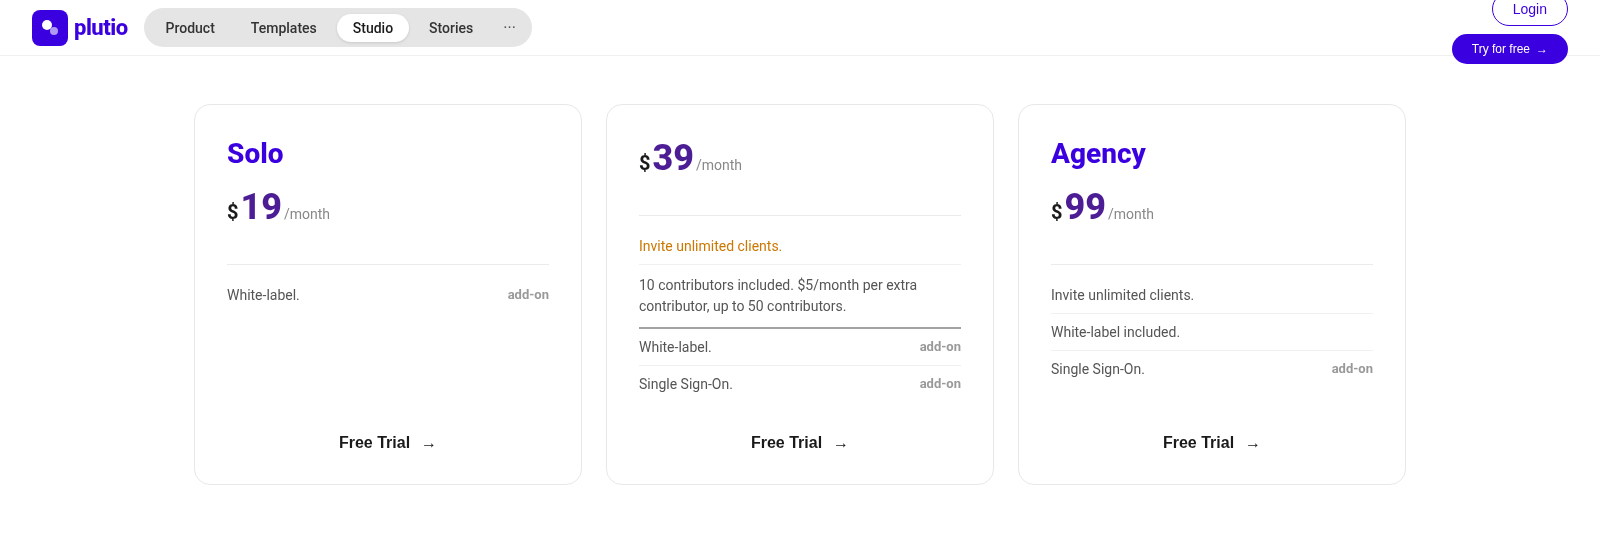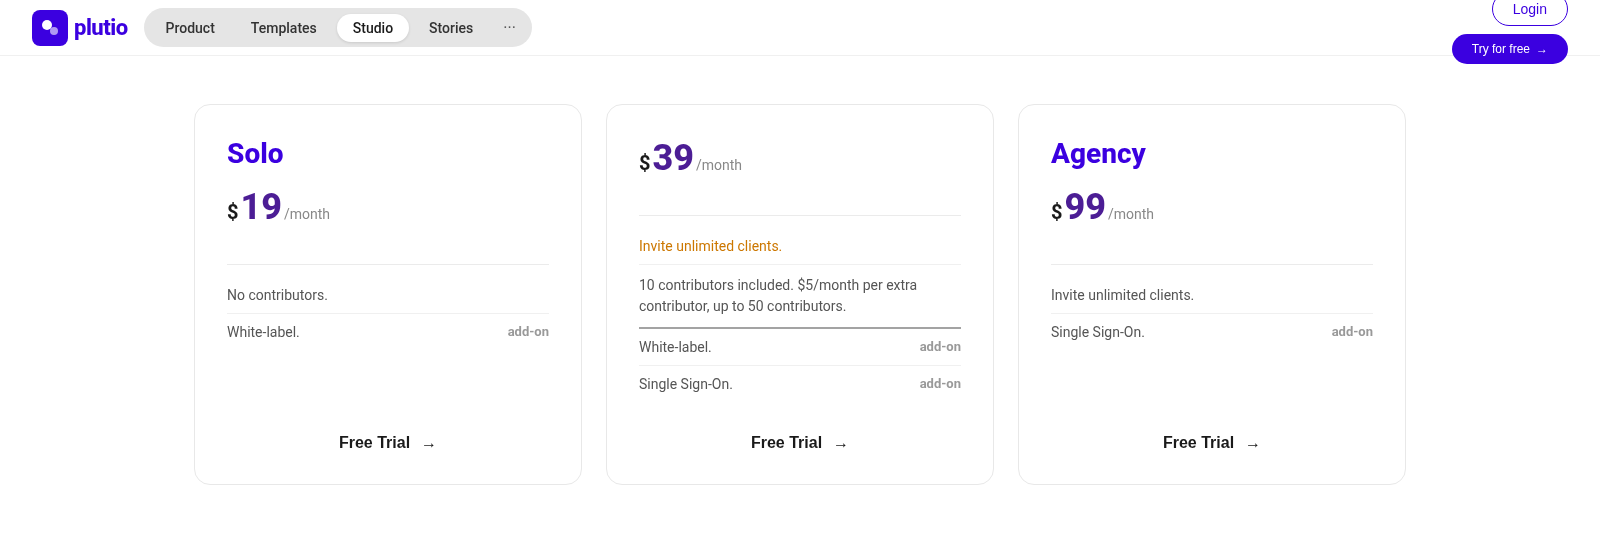--- a/index.html
+++ b/index.html
@@ -265,23 +265,20 @@
       <span class="plan-name">Solo</span>
     </div>
     <div class="price-row">
       <span class="price-dollar">$</span>
       <span class="price-amount">19</span>
       <span class="price-period">/month</span>
     </div>
     <div class="divider"></div>
     <div class="features-section">
       <div class="feature-row">
-        <span class="feature-text">No contributors.</span>
-      </div>
-      <div class="feature-row">
         <span class="feature-text">White-label.</span>
         <span class="feature-tag">add-on</span>
       </div>
     </div>
     <div class="card-footer">
       <button class="btn-free-trial">
         <span>Free Trial</span>
         <span>→</span>
       </button>
     </div>
@@ -324,20 +321,24 @@
       <span class="price-dollar">$</span>
       <span class="price-amount">99</span>
       <span class="price-period">/month</span>
     </div>
     <div class="divider"></div>
     <div class="features-section">
       <div class="feature-row">
         <span class="feature-text">Invite unlimited clients.</span>
       </div>
       <div class="feature-row">
+        <span class="feature-text">White-label included.</span>
+        <span class="feature-tag"></span>
+      </div>
+      <div class="feature-row">
         <span class="feature-text">Single Sign-On.</span>
         <span class="feature-tag">add-on</span>
       </div>
     </div>
     <div class="card-footer">
       <button class="btn-free-trial">
         <span>Free Trial</span>
         <span>→</span>
       </button>
     </div>

